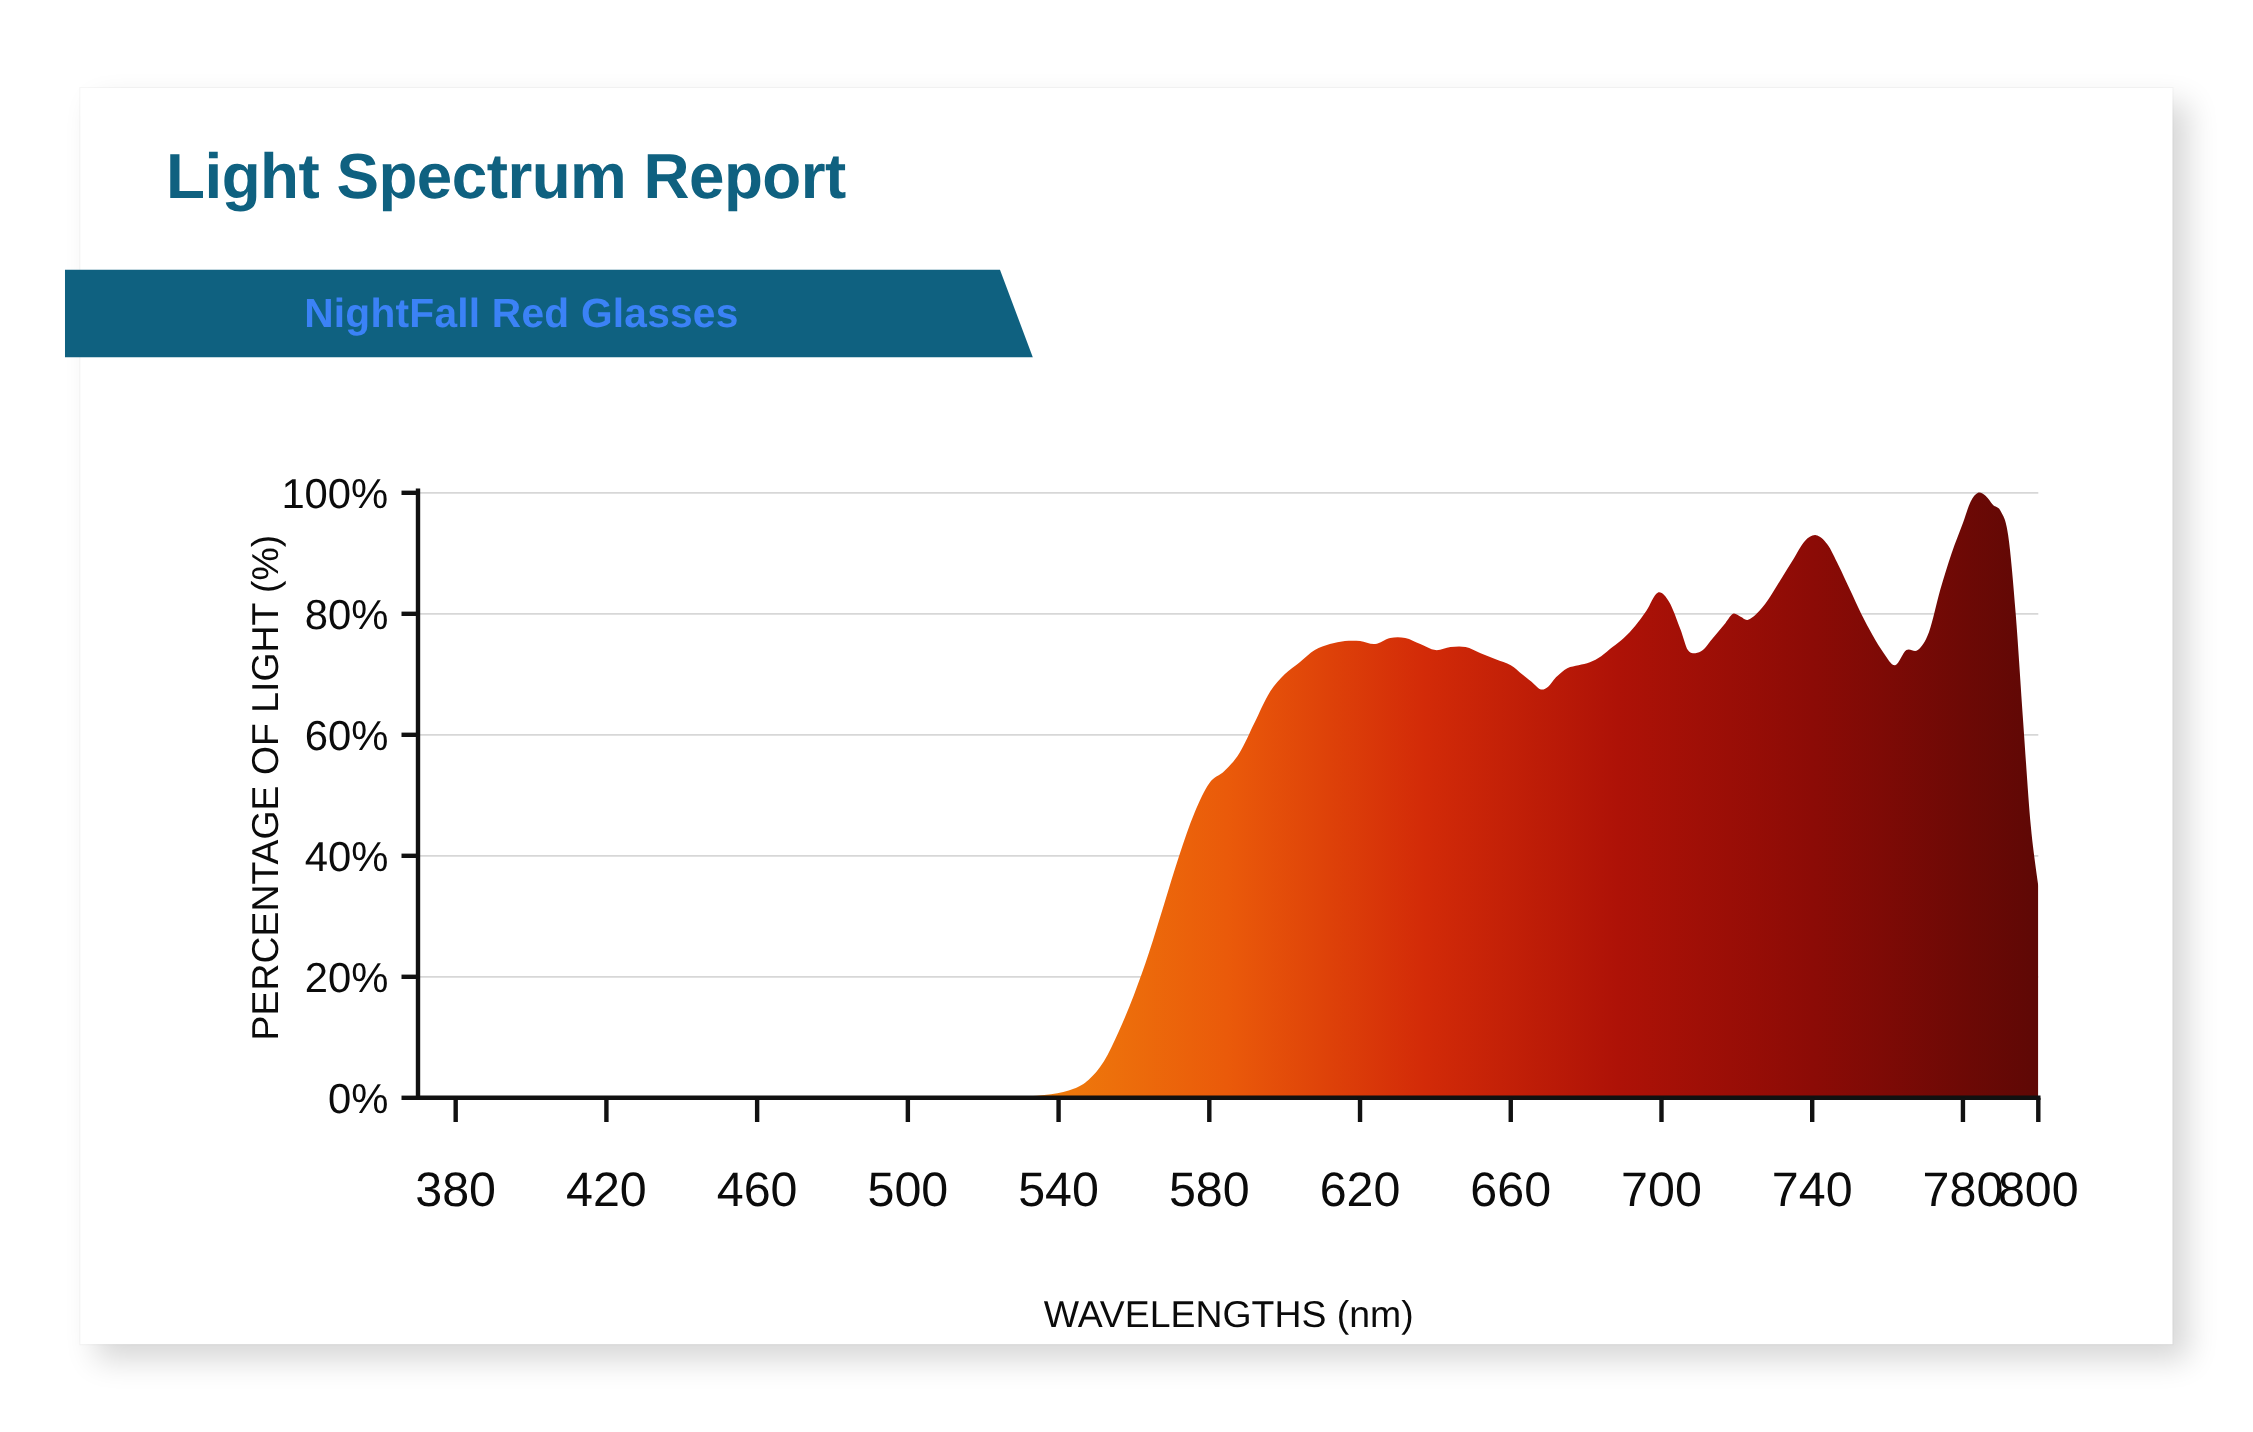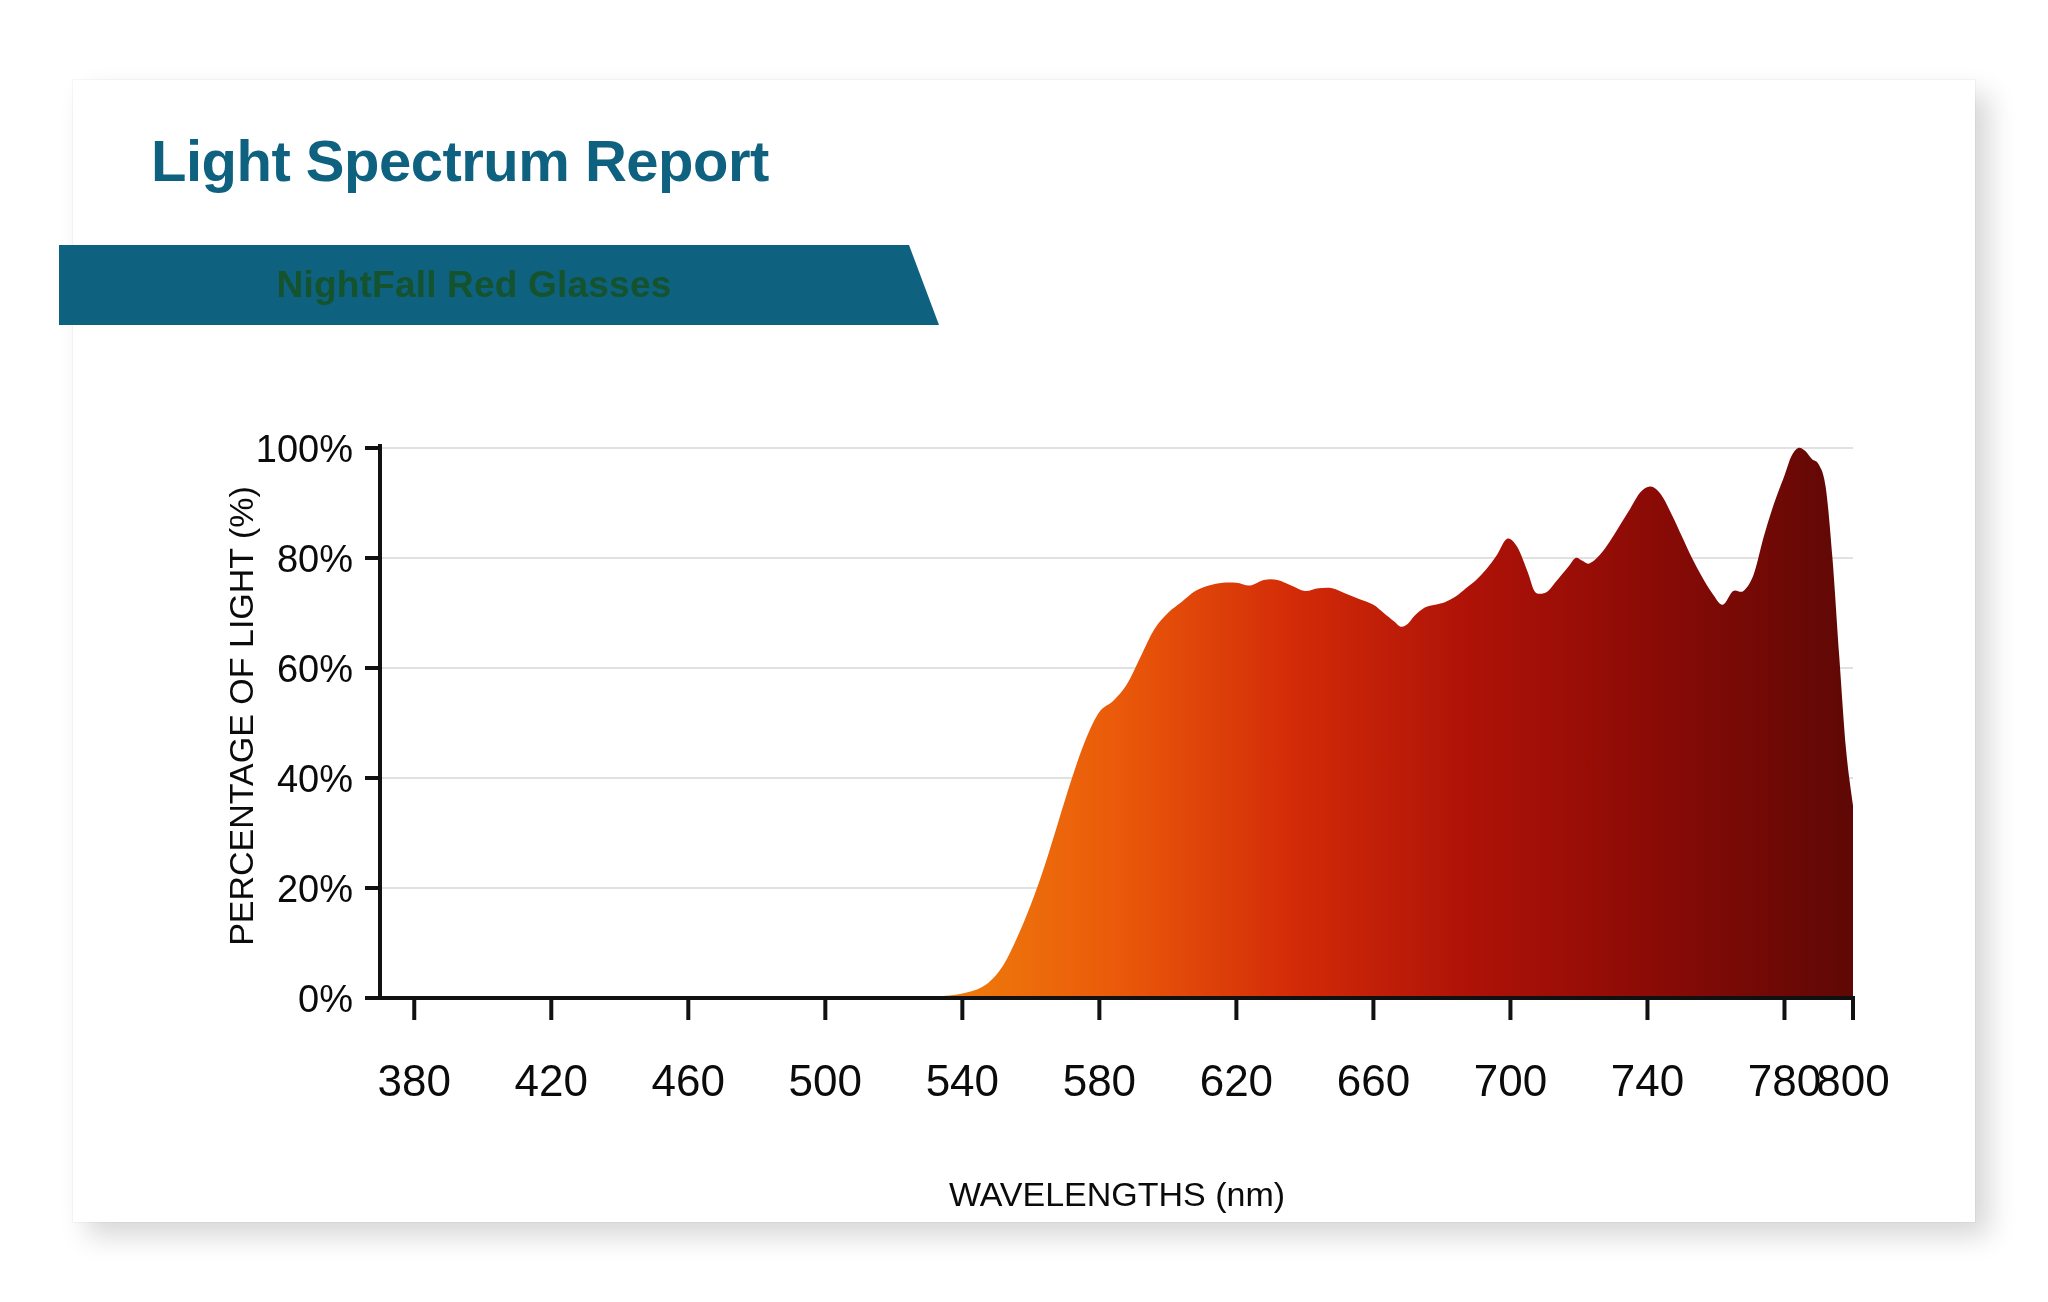--- a/index.html
+++ b/index.html
@@ -47,21 +47,21 @@
   #banner svg { display: block; }
   #banner-label {
     position: absolute;
     left: 0;
     top: 0;
     width: 830px;
     height: 80px;
     display: flex;
     align-items: center;
     justify-content: center;
-    color: #14532d;
+    color: #3b82f6;
     font-size: 37px;
     font-weight: 700;
     letter-spacing: 0.2px;
     font-family: "Liberation Sans", sans-serif;
   }
   #plot-wrap {
     position: absolute;
     left: 0;
     top: 16px;
     width: 1902px;

